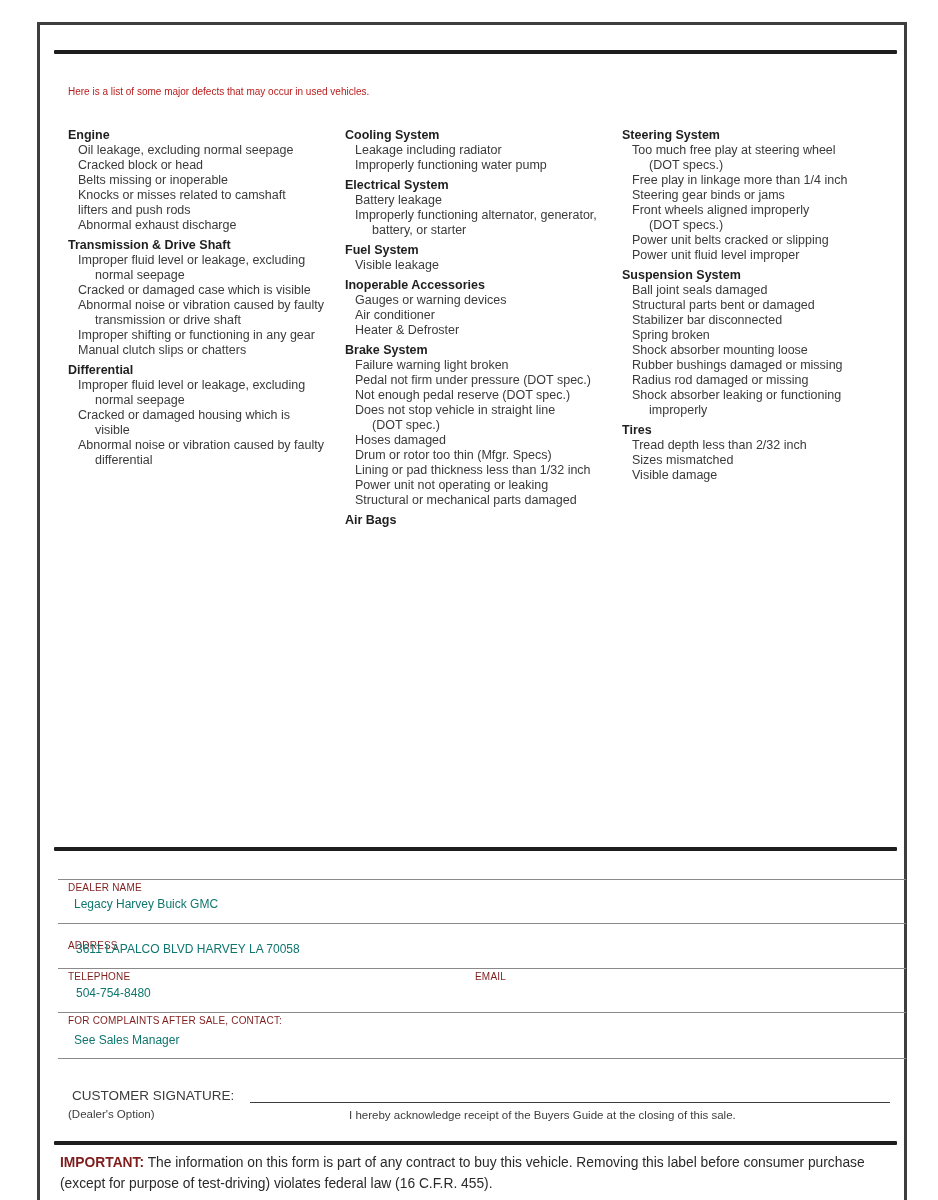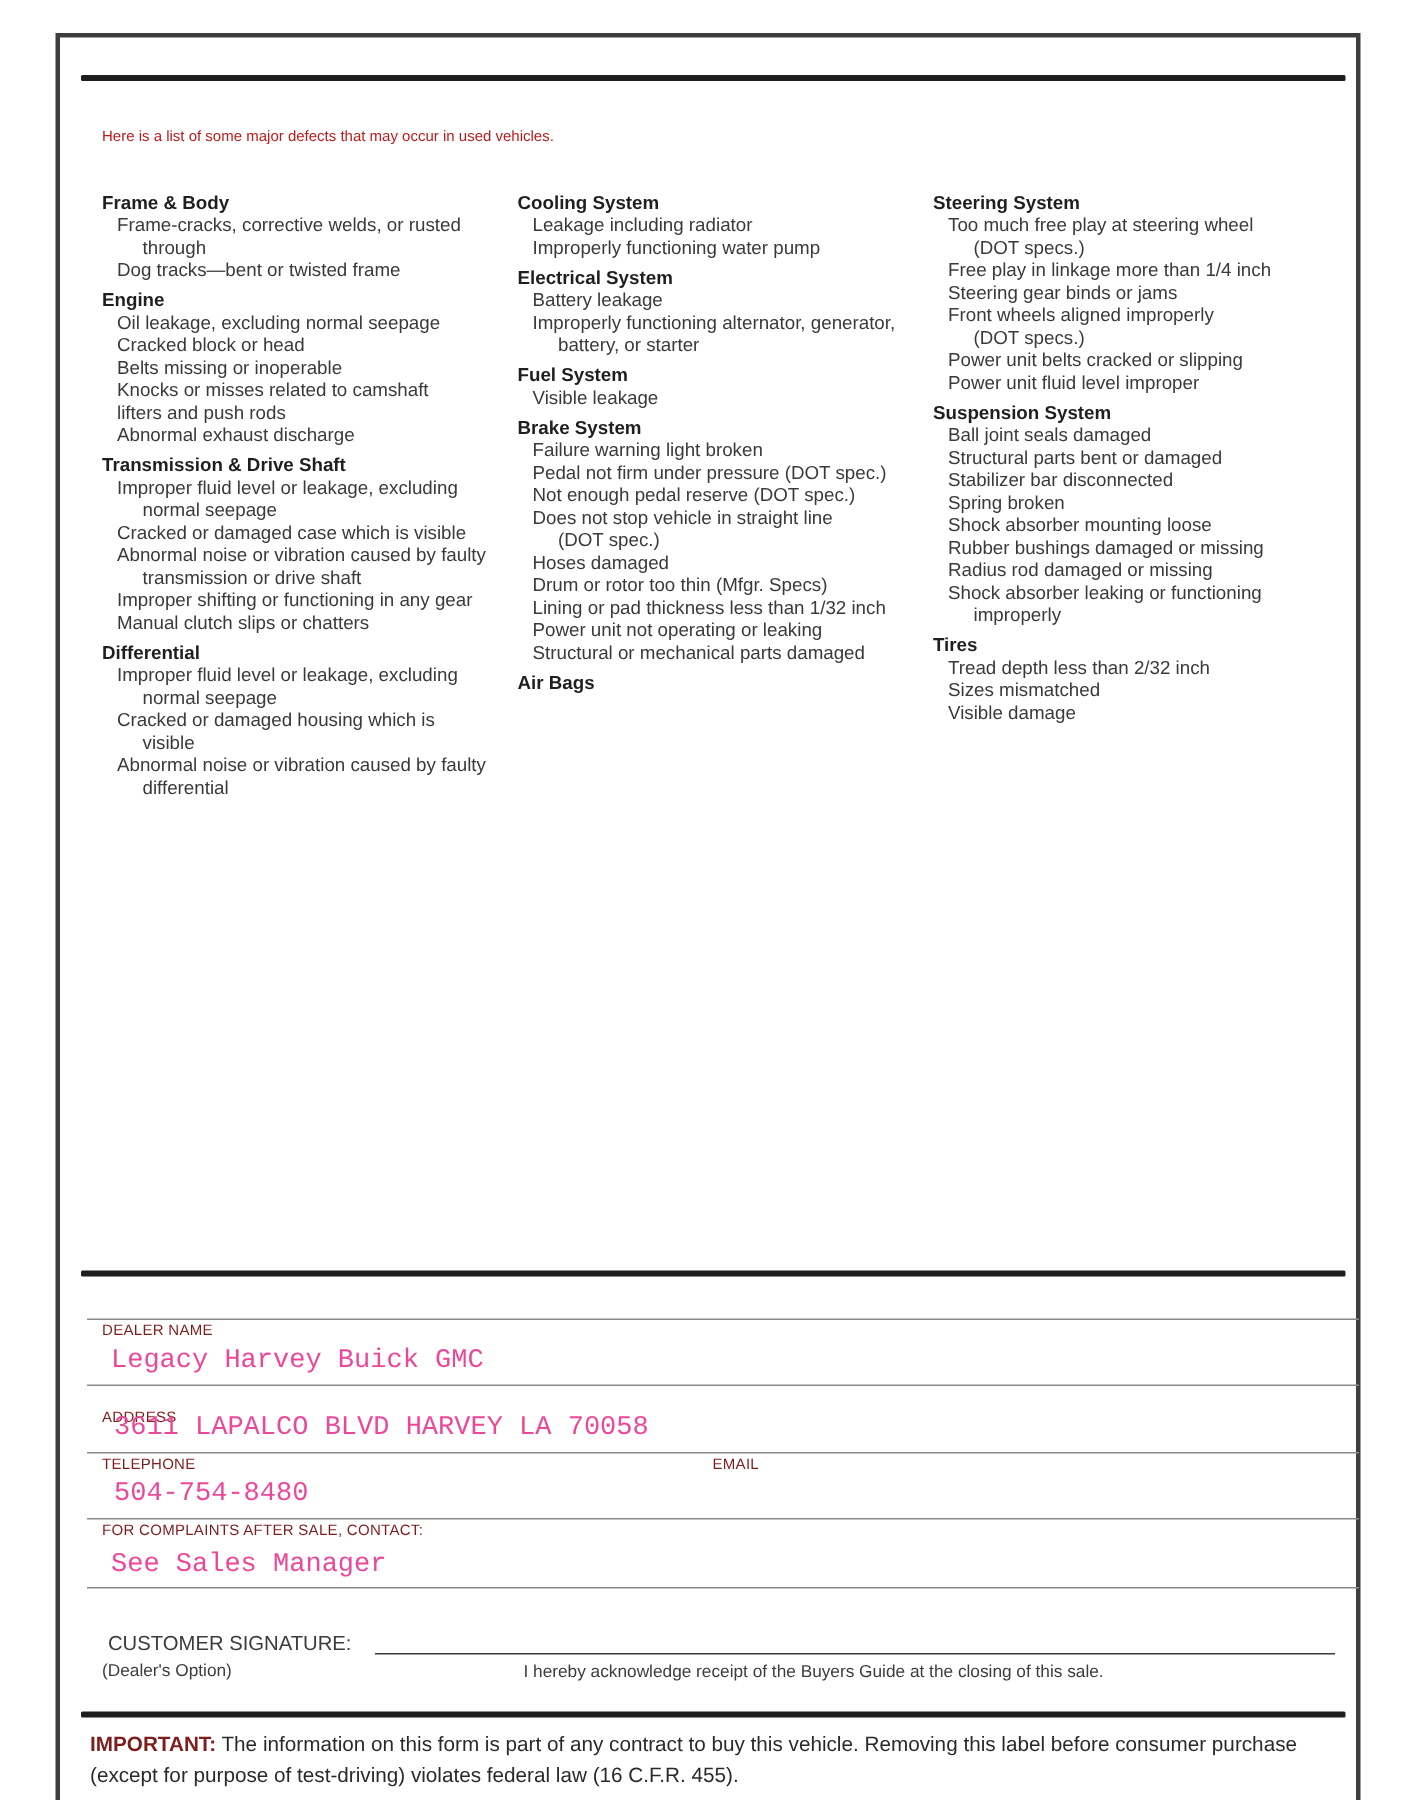--- a/index.html
+++ b/index.html
@@ -32,22 +32,22 @@
   .defect-section:first-child{margin-top:0;}
   .sec-title{font-weight:bold;color:#1f1f1f;font-size:12.5px;line-height:15px;}
   .line{font-size:12.5px;line-height:15px;color:#3a3a3a;}
   .line.i1{padding-left:10px;}
   .line.i2{padding-left:27px;}
   .fieldline{position:absolute;left:58px;width:848px;height:0;border-top:1.5px solid #8a8a8a;}
   .flabel{
     position:absolute;font-size:10px;color:#7f1d1d;letter-spacing:.2px;
   }
   .fvalue{
-    position:absolute;font-family:Liberation Mono, monospace;
-    font-size:18px;color:#ec4899;
+    position:absolute;font-family:Liberation Sans, sans-serif;
+    font-size:12px;color:#0f766e;
   }
   .sig-label{position:absolute;left:72px;top:1088px;font-size:13.5px;color:#3c3c3c;}
   .sig-line{position:absolute;left:250px;top:1102px;width:640px;border-top:1.5px solid #3c3c3c;}
   .sig-sub{position:absolute;left:68px;top:1108px;font-size:11.5px;color:#3c3c3c;}
   .sig-ack{position:absolute;left:349px;top:1109px;font-size:11.5px;color:#3c3c3c;}
   .important{
     position:absolute;left:60px;top:1152px;width:845px;
     font-size:13.8px;line-height:21px;color:#2a2a2a;
   }
   .important b{color:#7f1d1d;}
@@ -56,26 +56,20 @@
 <body>
 
 <div class="border-box"></div>
 
 <div class="rule rule-top"></div>
 
 <div class="intro">Here is a list of some major defects that may occur in used vehicles.</div>
 
 <div class="columns" id="defect-columns">
     <div class="defect-col">
-      <div class="defect-section">
-        <div class="sec-title">Frame &amp; Body</div>
-        <div class="line i1">Frame-cracks, corrective welds, or rusted</div>
-        <div class="line i2">through</div>
-        <div class="line i1">Dog tracks—bent or twisted frame</div>
-      </div>
       <div class="defect-section">
         <div class="sec-title">Engine</div>
         <div class="line i1">Oil leakage, excluding normal seepage</div>
         <div class="line i1">Cracked block or head</div>
         <div class="line i1">Belts missing or inoperable</div>
         <div class="line i1">Knocks or misses related to camshaft</div>
         <div class="line i1">lifters and push rods</div>
         <div class="line i1">Abnormal exhaust discharge</div>
       </div>
       <div class="defect-section">
@@ -106,20 +100,26 @@
       </div>
       <div class="defect-section">
         <div class="sec-title">Electrical System</div>
         <div class="line i1">Battery leakage</div>
         <div class="line i1">Improperly functioning alternator, generator,</div>
         <div class="line i2">battery, or starter</div>
       </div>
       <div class="defect-section">
         <div class="sec-title">Fuel System</div>
         <div class="line i1">Visible leakage</div>
+      </div>
+      <div class="defect-section">
+        <div class="sec-title">Inoperable Accessories</div>
+        <div class="line i1">Gauges or warning devices</div>
+        <div class="line i1">Air conditioner</div>
+        <div class="line i1">Heater &amp; Defroster</div>
       </div>
       <div class="defect-section">
         <div class="sec-title">Brake System</div>
         <div class="line i1">Failure warning light broken</div>
         <div class="line i1">Pedal not firm under pressure (DOT spec.)</div>
         <div class="line i1">Not enough pedal reserve (DOT spec.)</div>
         <div class="line i1">Does not stop vehicle in straight line</div>
         <div class="line i2">(DOT spec.)</div>
         <div class="line i1">Hoses damaged</div>
         <div class="line i1">Drum or rotor too thin (Mfgr. Specs)</div>

